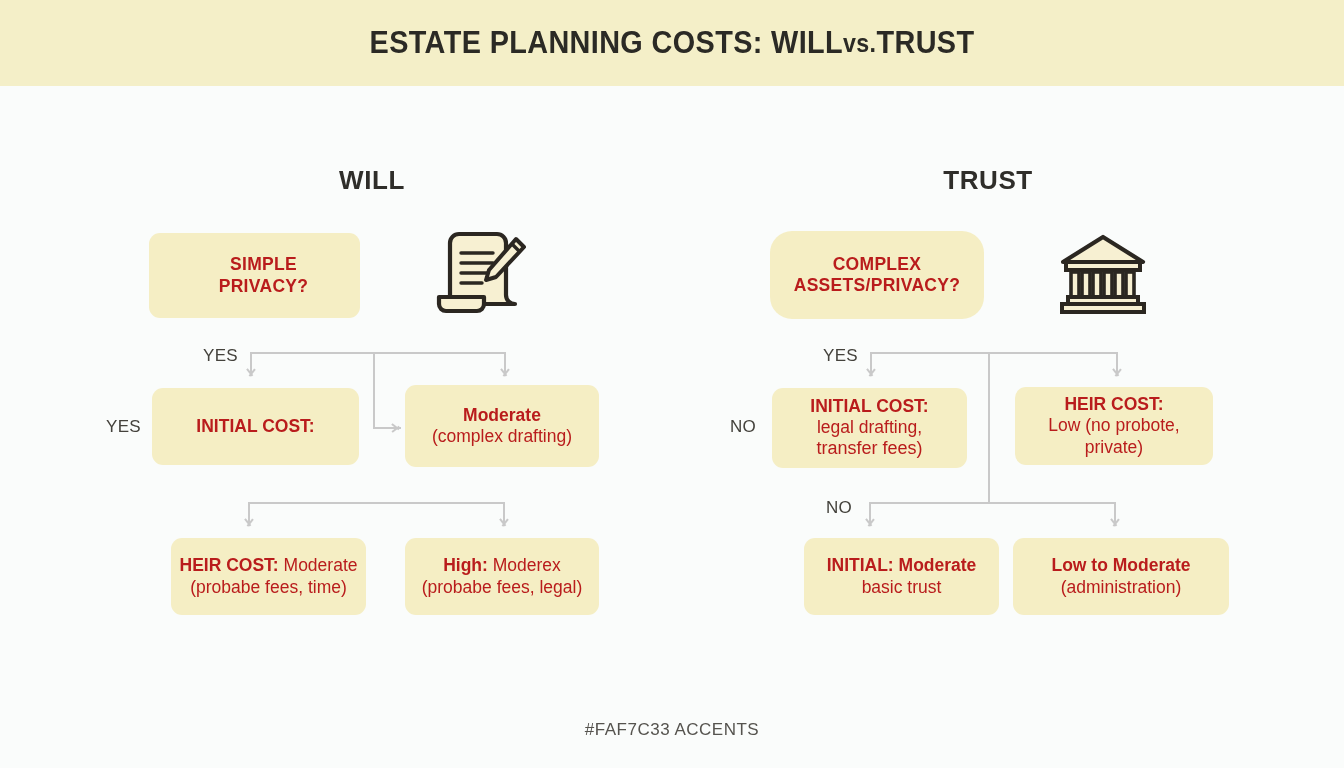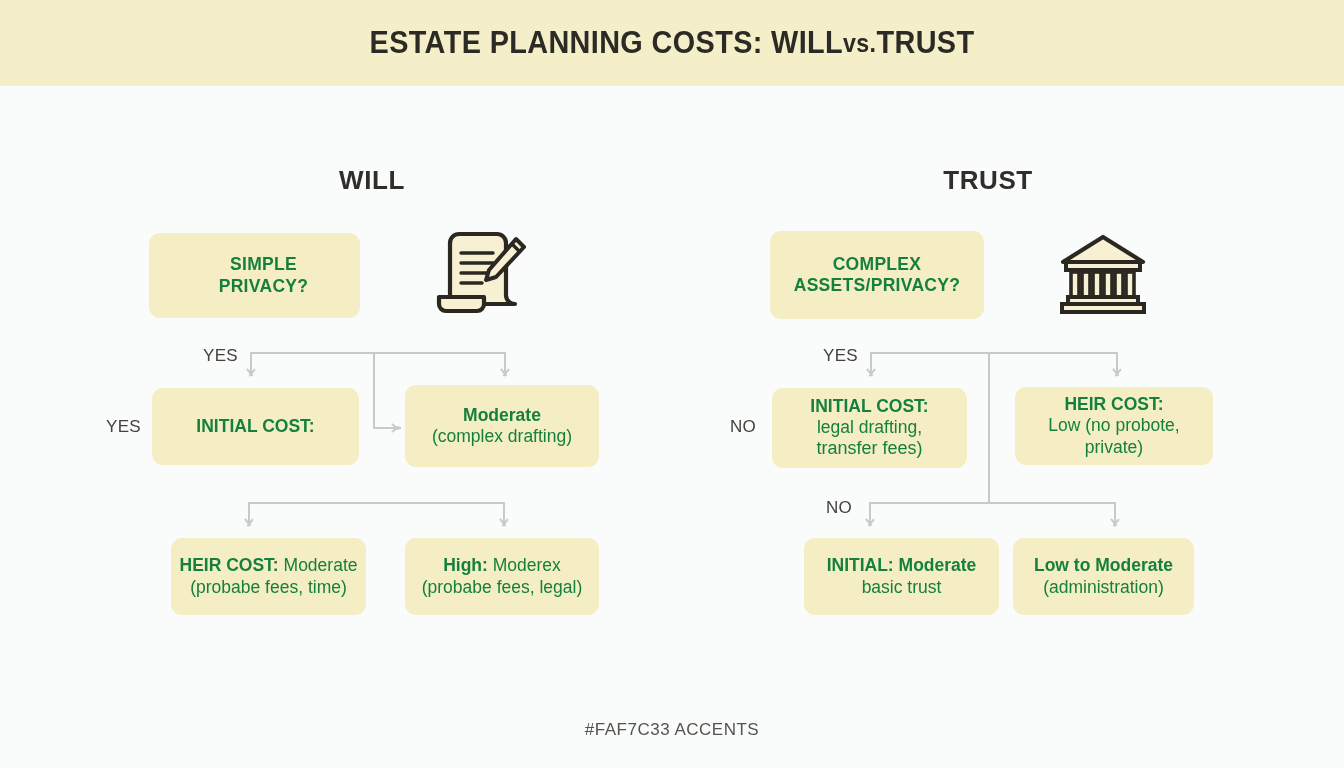--- a/index.html
+++ b/index.html
@@ -36,42 +36,42 @@
   #col-head-trust { left:888px; top:165px; width:200px; }
 
   
   .box {
     position:absolute;
     background:#f5eec4;
     border-radius:11px;
     display:flex; flex-direction:column;
     align-items:center; justify-content:center;
     text-align:center;
-    color:#15803d;
+    color:#b91c1c;
     line-height:1.21;
     padding:4px 6px;
   }
   .box .l1 { font-size:17.5px; }
   .box .l2 { font-size:17.5px; }
   .box .l3 { font-size:18px; }
   .box b { font-weight:bold; }
 
   
   #box-will-root    { left:149px; top:233px; width:211px; height:85px; }
   #box-trust-root   { left:770px; top:231px; width:214px; height:88px; }
 
   #box-will-mid-l   { left:152px; top:388px; width:207px; height:77px; }
   #box-will-mid-r   { left:405px; top:385px; width:194px; height:82px; }
   #box-will-bot-l   { left:150px; top:538px; width:195px; height:77px;margin-left:21px; }
   #box-will-bot-r   { left:405px; top:538px; width:194px; height:77px; }
 
   #box-trust-mid-l  { left:772px; top:388px; width:195px; height:80px; }
   #box-trust-mid-r  { left:1015px; top:387px; width:198px; height:78px; }
   #box-trust-bot-l  { left:772px; top:538px; width:195px; height:77px; }
-  #box-trust-bot-r  { left:1013px; top:538px; width:181px; height:77px; }
+  #box-trust-bot-r  { left:1013px; top:538px; width:216px; height:77px; }
 
   #box-will-root .l1, #box-will-root .l2,
   #box-trust-root .l1, #box-trust-root .l2 {
     font-weight:bold; font-size:17.5px; letter-spacing:0.3px;
   }
   #box-will-root { padding-left:24px; }
 
   
   .flowlabel {
     position:absolute; font-size:17px; color:#44423c; letter-spacing:0.3px;
@@ -175,21 +175,21 @@
       <rect x="11" y="65" width="70" height="7" fill="#f7f0d2" stroke="#2b2721" stroke-width="4"></rect>
       <rect x="5" y="72" width="82" height="8" fill="#f7f0d2" stroke="#2b2721" stroke-width="4"></rect>
     </svg>
   </div>
 
   <div class="box" id="box-will-root" style="background: rgb(245, 238, 196);">
     <span class="l1">SIMPLE</span>
     <span class="l2">PRIVACY?</span>
   </div>
 
-  <div class="box" id="box-trust-root" style="background: rgb(245, 238, 196);">
+  <div class="box" id="box-trust-root" style="background: rgb(245, 238, 196); border-radius: 22px;">
     <span class="l1">COMPLEX</span>
     <span class="l2">ASSETS/PRIVACY?</span>
   </div>
 
   <div class="hline" style="left: 250px; top: 352px; width: 256px; background: rgb(201, 201, 201);"></div>
   <div class="vline" style="left: 250px; top: 352px; height: 24px; background: rgb(201, 201, 201);"></div>
   <div class="arrow-d" style="left:245px; top:369px;"></div>
   <div class="vline" style="left: 504px; top: 352px; height: 24px; background: rgb(201, 201, 201);"></div>
   <div class="arrow-d" style="left:499px; top:369px;"></div>
 

